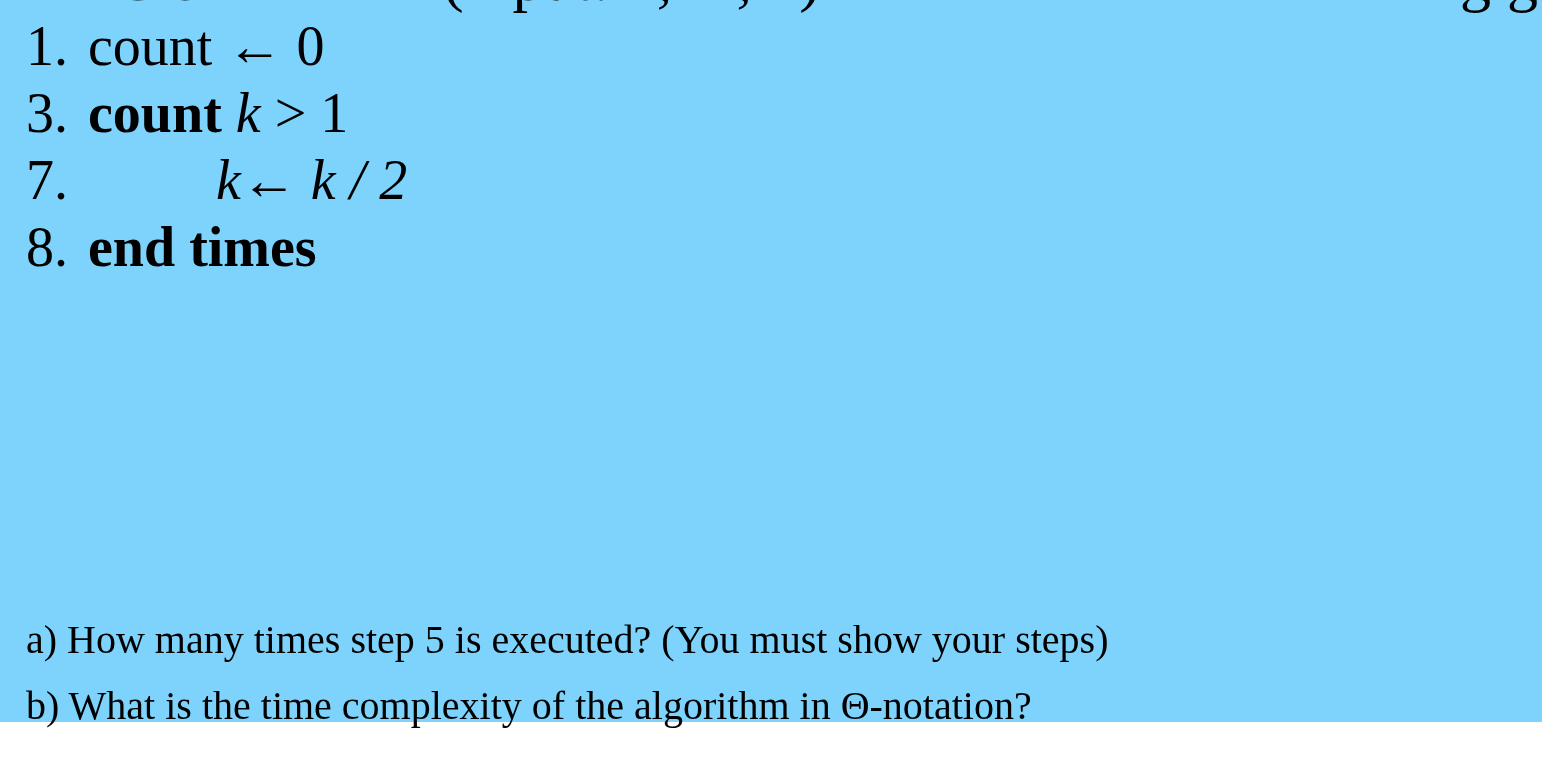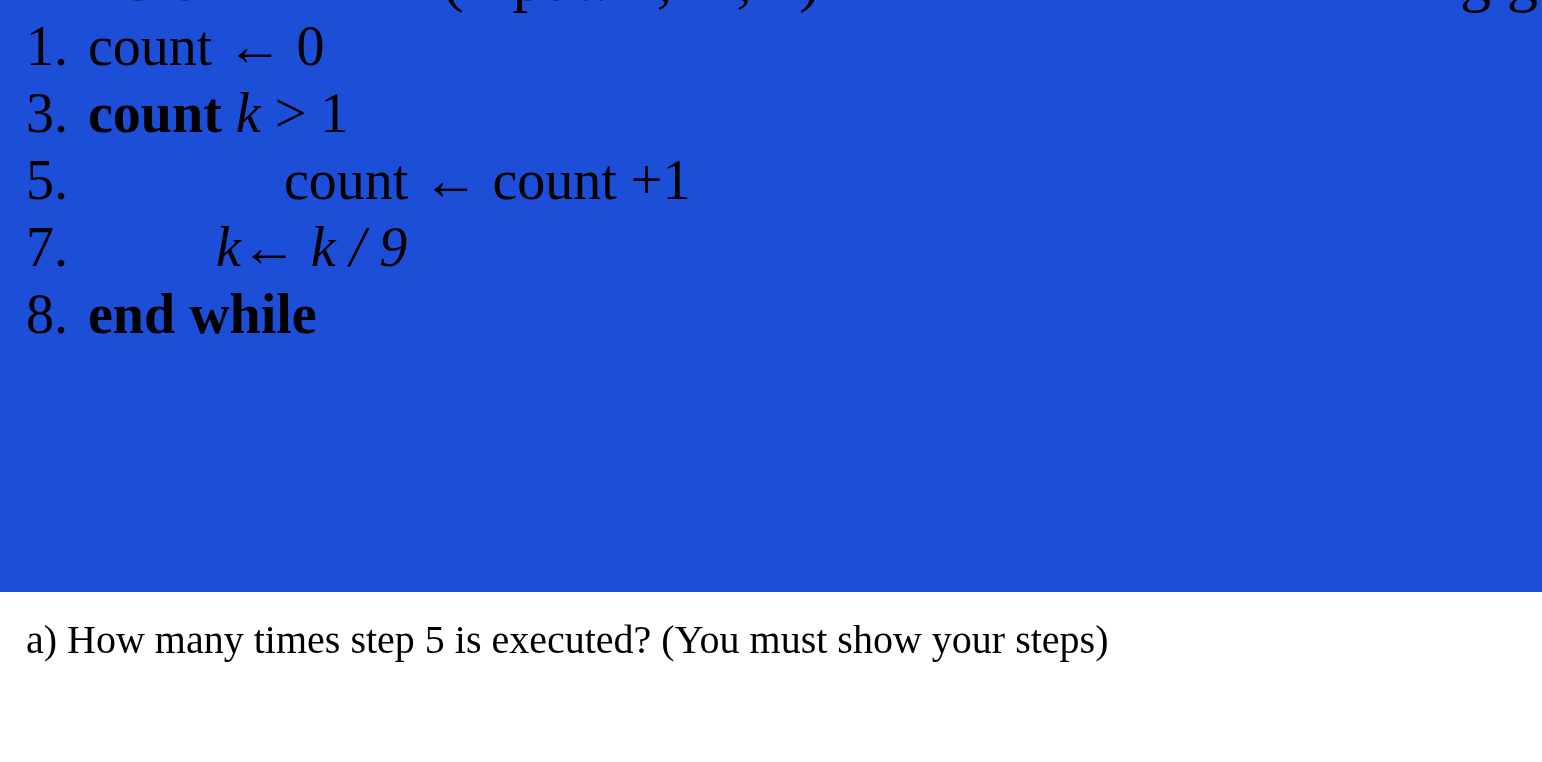--- a/index.html
+++ b/index.html
@@ -12,22 +12,22 @@
     height: 762px;
     overflow: hidden;
     font-family: "Liberation Serif", "DejaVu Serif", serif;
     color: #000000;
     -webkit-font-smoothing: antialiased;
   }
 
   #page {
     position: relative;
     width: 1542px;
-    height: 592px;
-    background: #1d4ed8;
+    height: 722px;
+    background: #7dd3fc;
   }
 
   
   .clipped-header-window {
     position: absolute;
     left: 0;
     top: 0;
     width: 1542px;
     height: 13px;
     overflow: hidden;
@@ -105,32 +105,30 @@
     <div class="code-line">
       <span class="ln">1.</span><span class="body-text ind-0"><span>count </span><span class="arrow">←</span><span> 0</span></span>
     </div>
 
 
     <div class="code-line">
       <span class="ln">3.</span><span class="body-text ind-0"><span class="kw">count </span><span class="var">k</span><span> &gt; 1</span></span>
     </div>
 
 
-    <div class="code-line">
-      <span class="ln">5.</span><span class="body-text ind-2"><span>count </span><span class="arrow">←</span><span> count +1</span></span>
-    </div>
 
 
     <div class="code-line">
-      <span class="ln">7.</span><span class="body-text ind-3"><span class="var">k</span><span class="arrow">←</span><span class="var"> k / 9</span></span>
+      <span class="ln">7.</span><span class="body-text ind-3"><span class="var">k</span><span class="arrow">←</span><span class="var"> k / 2</span></span>
     </div>
 
     <div class="code-line">
-      <span class="ln">8.</span><span class="body-text ind-0"><span class="kw">end while</span></span>
+      <span class="ln">8.</span><span class="body-text ind-0"><span class="kw">end times</span></span>
     </div>
 
   </div>
 
   <div class="questions">
     <div class="q-line">a) How many times step 5 is executed? (You must show your steps)</div>
+    <div class="q-line">b) What is the time complexity of the algorithm in Θ-notation?</div>
   </div>
 
 </div>
 
 </body></html>

